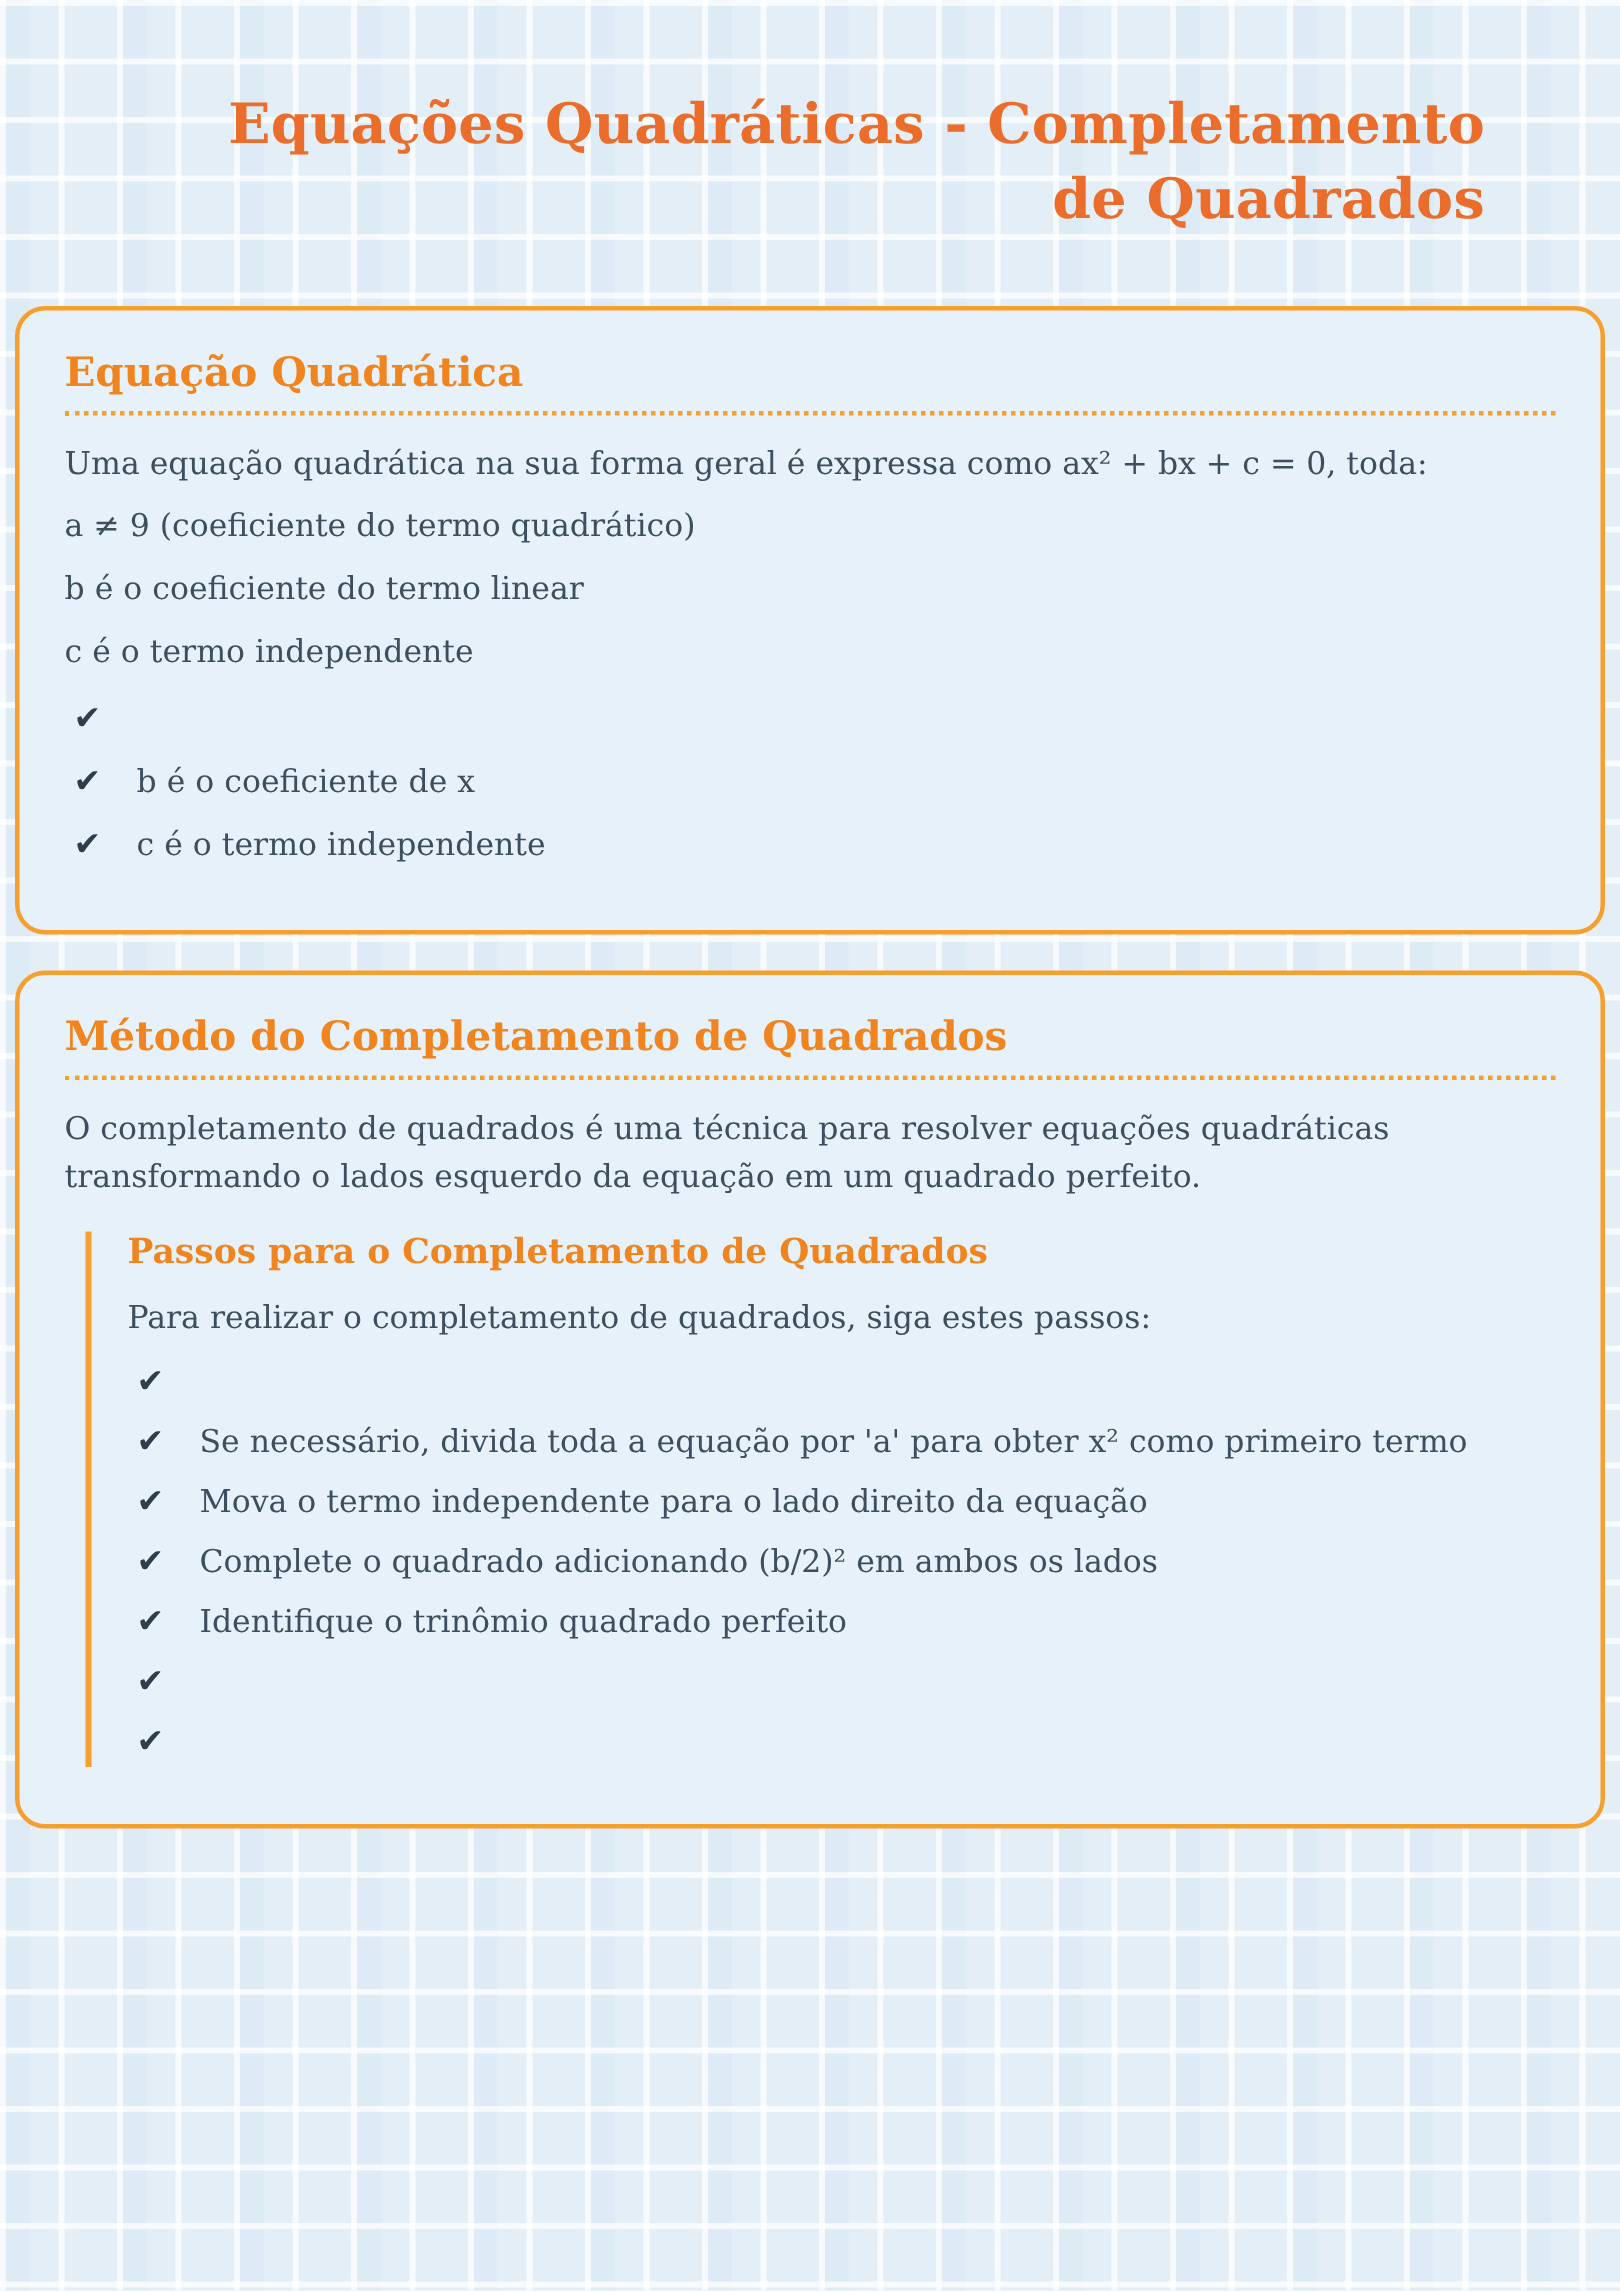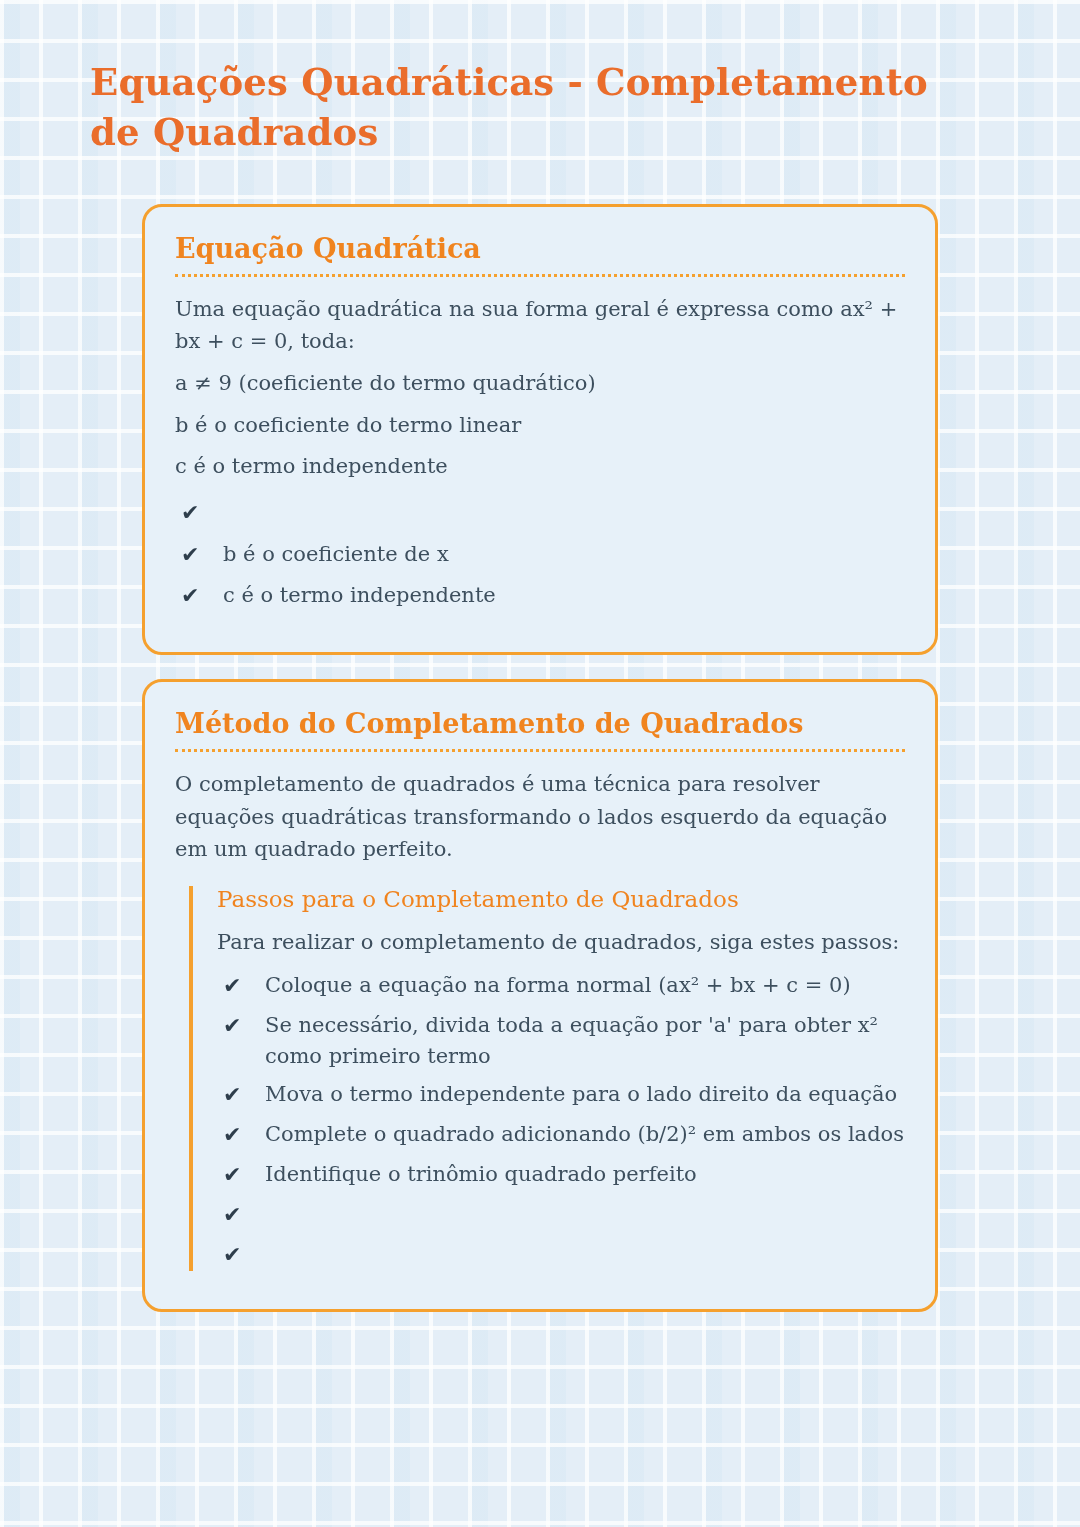--- a/index.html
+++ b/index.html
@@ -18,30 +18,30 @@
       linear-gradient(to right, rgba(214,231,244,0.5) 20px, rgba(214,231,244,0) 20px);
     background-size: 39px 39px, 39px 39px, 78px 78px;
     font-family: "DejaVu Serif", "Liberation Serif", serif;
     color: #3d4f5e;
     overflow: hidden;
   }
   .title {
     margin: 0 auto;
     padding-top: 58px;
     width: 900px;
-    text-align: left;
+    text-align: right;
     font-size: 37px;
     line-height: 1.35;
     font-weight: 700;
     color: #ea6d2b;
     letter-spacing: 0.2px;
   }
   .card {
     box-sizing: border-box;
-    width: 796px;
+    width: 1060px;
     margin: 16px auto;
     background: #e7f1f9;
     border: 3px solid #f5a02e;
     border-radius: 20px;
     padding: 26px 30px 30px 30px;
   }
   .card-1 { margin-top: 46px; }
   .card-2 { margin-top: 24px; }
   .card-heading {
     margin: 0;
@@ -79,21 +79,21 @@
     color: #2e3e4c;
   }
   .subsection {
     margin: 20px 0 6px 14px;
     border-left: 4px solid #f5a02e;
     padding-left: 24px;
   }
   .subsection-heading {
     margin: 0 0 14px 0;
     font-size: 23px;
-    font-weight: 400;
+    font-weight: 700;
     color: #f0841f;
   }
   .subsection .checklist { margin-top: 12px; }
   .subsection .check-item { margin-bottom: 8px; }
 </style>
 </head>
 <body>
 
 <div class="page">
 
@@ -127,21 +127,20 @@
 
     <p class="para">O completamento de quadrados é uma técnica para resolver equações quadráticas transformando o lados esquerdo da equação em um quadrado perfeito.</p>
 
     <div class="subsection">
       <h3 class="subsection-heading">Passos para o Completamento de Quadrados</h3>
       <p class="para">Para realizar o completamento de quadrados, siga estes passos:</p>
 
       <ul class="checklist">
         <li class="check-item">
           <span class="check-icon">✔</span>
-          <span class="check-text">Coloque a equação na forma normal (ax² + bx + c = 0)</span>
         </li>
         <li class="check-item">
           <span class="check-icon">✔</span>
           <span class="check-text">Se necessário, divida toda a equação por 'a' para obter x² como primeiro termo</span>
         </li>
         <li class="check-item">
           <span class="check-icon">✔</span>
           <span class="check-text">Mova o termo independente para o lado direito da equação</span>
         </li>
         <li class="check-item">

